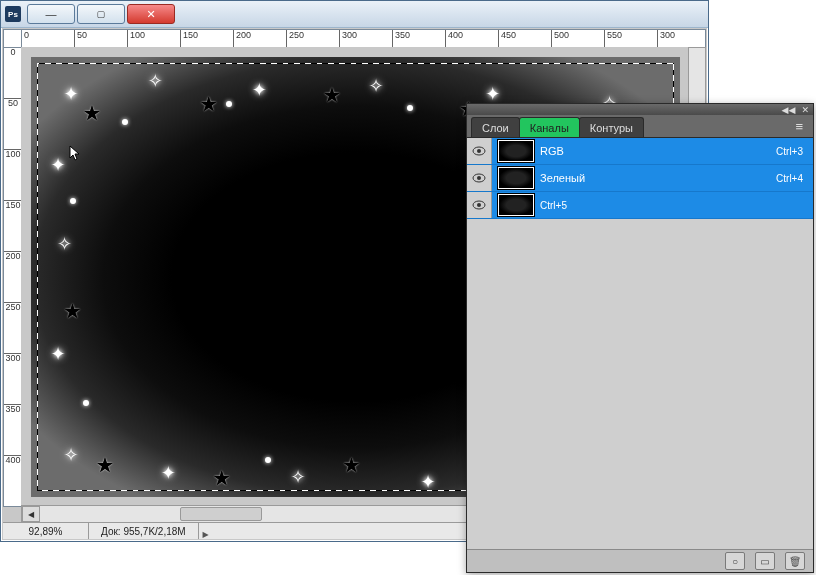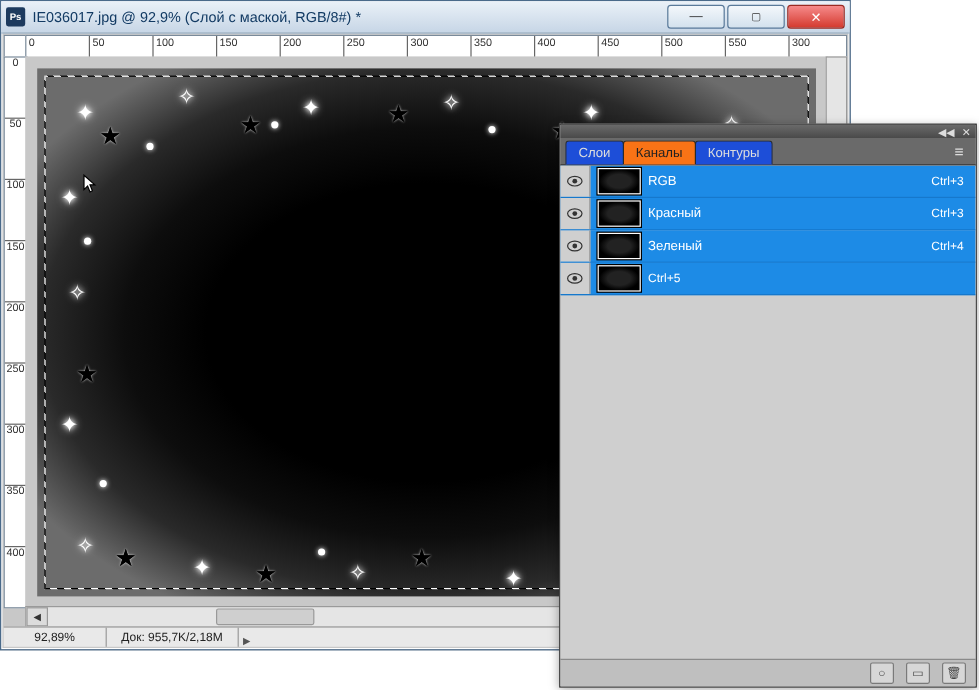--- a/index.html
+++ b/index.html
@@ -43,42 +43,41 @@
 .statusbar{position:absolute;left:2px;right:2px;bottom:2px;height:16px;background:#e9e9e9;border-top:1px solid #9a9a9a;display:flex;align-items:flex-end;font-size:10px;color:#222}
 .sb-zoom{width:85px;text-align:center;border-right:1px solid #9a9a9a;height:100%;display:flex;align-items:center;justify-content:center}
 .sb-doc{padding:0 12px;border-right:1px solid #9a9a9a;height:100%;display:flex;align-items:center}
 .sb-arrow{width:14px;text-align:center;font-size:8px;color:#555}
 
 
 .panel{position:absolute;left:466px;top:103px;right:2px;bottom:2px;background:#cfcfcf;border:1px solid #2a2a2a;box-shadow:0 2px 8px rgba(0,0,0,0.35);display:flex;flex-direction:column}
 .panel-top{height:11px;background:linear-gradient(#6a6a6a,#4a4a4a);display:flex;justify-content:flex-end;align-items:center;padding:0 4px;gap:6px;color:#ddd;font-size:9px}
 .panel-top span{cursor:default}
 .panel-tabs{height:22px;background:#6a6a6a;display:flex;align-items:flex-end;padding-left:4px;gap:0;border-bottom:1px solid #2a2a2a}
-.tab{padding:4px 10px 3px;font-size:11px;color:#ddd;background:#1d4ed8;border:1px solid #2a2a2a;border-bottom:none;margin-right:-1px;border-radius:3px 3px 0 0}
-.tab.active{background:#f97316;color:#222}
+.tab{padding:4px 10px 3px;font-size:11px;color:#ddd;background:#404040;border:1px solid #2a2a2a;border-bottom:none;margin-right:-1px;border-radius:3px 3px 0 0}
+.tab.active{background:#22c55e;color:#222}
 .panel-menu{margin-left:auto;margin-right:6px;align-self:center;color:#ddd;font-size:13px;padding:2px 4px}
 .channel-list{flex:1;background:#cfcfcf;overflow:auto}
 .ch-row{height:26px;display:flex;align-items:center;background:#1d8be6;color:#fff;border-bottom:1px solid #1678cc}
 .ch-eye{width:24px;height:100%;background:#cfcfcf;display:flex;align-items:center;justify-content:center;border-right:1px solid #999}
 .ch-eye svg{width:14px;height:10px}
 .ch-thumb{width:34px;height:20px;margin:0 6px;background:#000;border:1px solid #fff;box-shadow:0 0 0 1px #000;background-image:radial-gradient(#222 40%,#000 70%)}
 .ch-name{flex:1;font-size:11px}
 .ch-key{padding-right:10px;font-size:10px}
 .panel-foot{height:22px;background:#bfbfbf;border-top:1px solid #8a8a8a;display:flex;align-items:center;justify-content:flex-end;gap:10px;padding:0 8px}
 .foot-icon{width:18px;height:16px;border:1px solid #7a7a7a;background:#d7d7d7;display:flex;align-items:center;justify-content:center;font-size:10px;color:#444;border-radius:2px}
 </style>
 </head>
 <body>
 
 <div class="stage">
 
   <div class="docwin">
     <div class="titlebar">
       <div class="doc-icon">Ps</div>
-      <div class="title-text">IE036017.jpg @ 92,9% (Слой с маской, RGB/8#) *</div>
       <div class="win-controls">
         <div class="wbtn">—</div>
         <div class="wbtn max">▢</div>
         <div class="wbtn close">✕</div>
       </div>
     </div>
 
     <div class="ruler-corner"></div>
     <div class="ruler-h">
       <span>0</span>
@@ -194,42 +193,31 @@
         <div class="ch-key">Ctrl+3</div>
       </div>
       <div class="ch-row">
         <div class="ch-eye">
             <svg viewBox="0 0 14 10">
               <ellipse cx="7" cy="5" rx="6" ry="4" fill="none" stroke="#333" stroke-width="1"></ellipse>
               <circle cx="7" cy="5" r="2" fill="#333"></circle>
             </svg>
           </div>
         <div class="ch-thumb"></div>
-        <div class="ch-name">Красный</div>
-        <div class="ch-key">Ctrl+3</div>
+        <div class="ch-name">Зеленый</div>
+        <div class="ch-key">Ctrl+4</div>
       </div>
       <div class="ch-row">
         <div class="ch-eye">
             <svg viewBox="0 0 14 10">
               <ellipse cx="7" cy="5" rx="6" ry="4" fill="none" stroke="#333" stroke-width="1"></ellipse>
               <circle cx="7" cy="5" r="2" fill="#333"></circle>
             </svg>
           </div>
         <div class="ch-thumb"></div>
-        <div class="ch-name">Зеленый</div>
-        <div class="ch-key">Ctrl+4</div>
-      </div>
-      <div class="ch-row">
-        <div class="ch-eye">
-            <svg viewBox="0 0 14 10">
-              <ellipse cx="7" cy="5" rx="6" ry="4" fill="none" stroke="#333" stroke-width="1"></ellipse>
-              <circle cx="7" cy="5" r="2" fill="#333"></circle>
-            </svg>
-          </div>
-        <div class="ch-thumb"></div>
         <div class="ch-key">Ctrl+5</div>
       </div>
     </div>
     <div class="panel-foot">
       <div class="foot-icon">○</div>
       <div class="foot-icon">▭</div>
       <div class="foot-icon">🗑</div>
     </div>
   </div>
 

